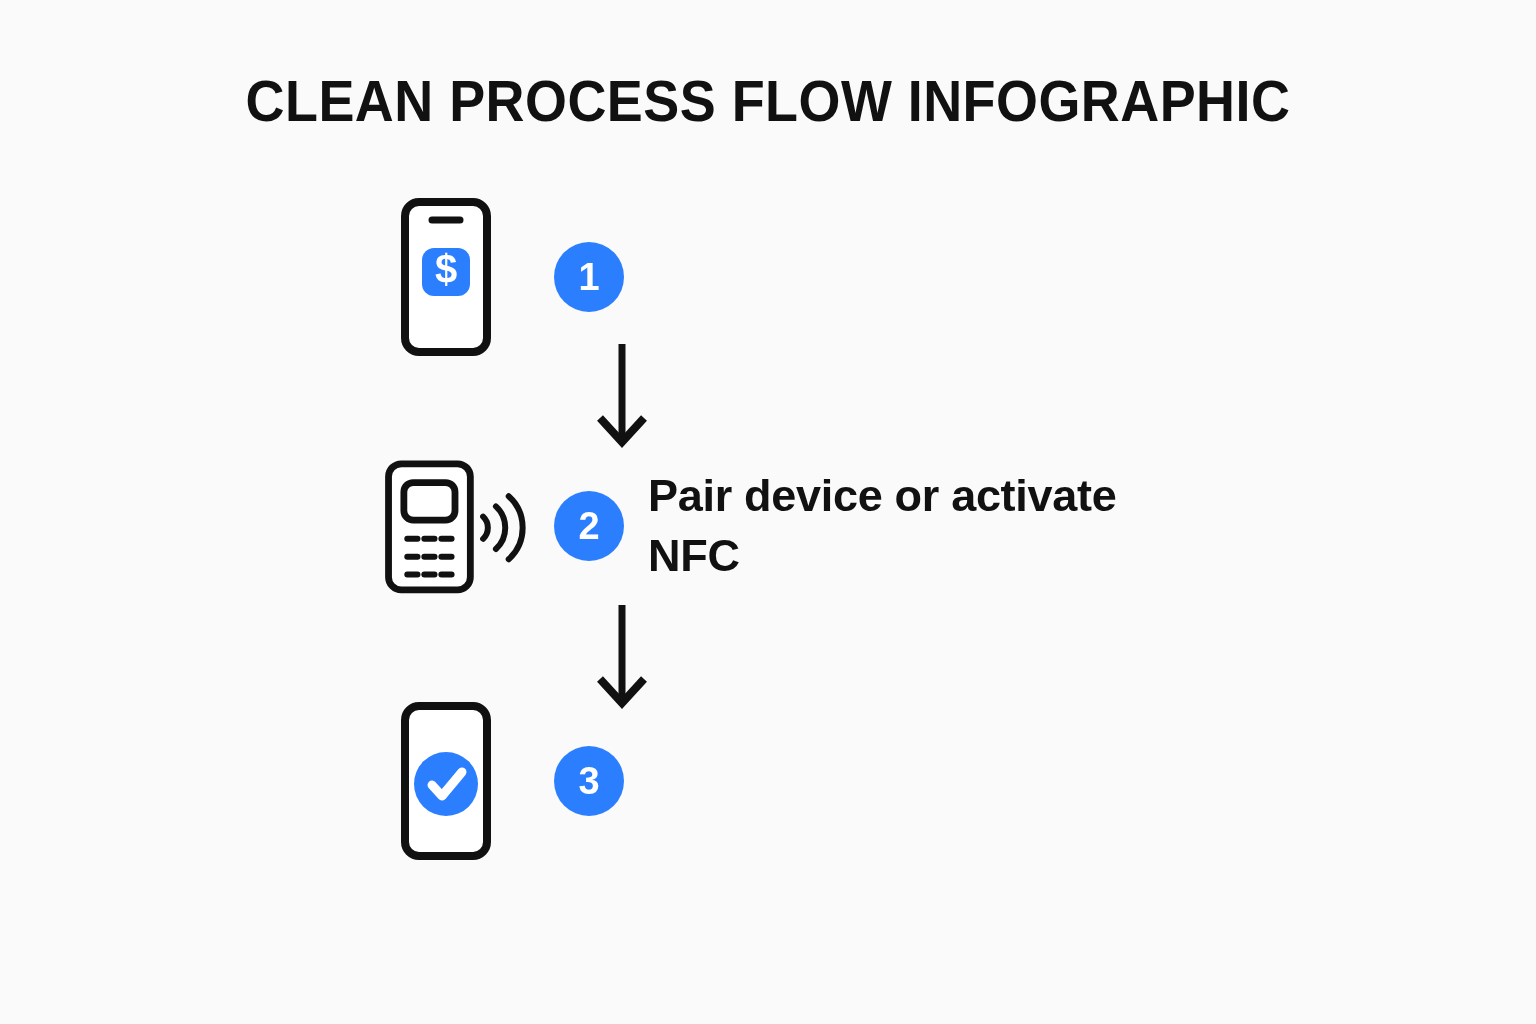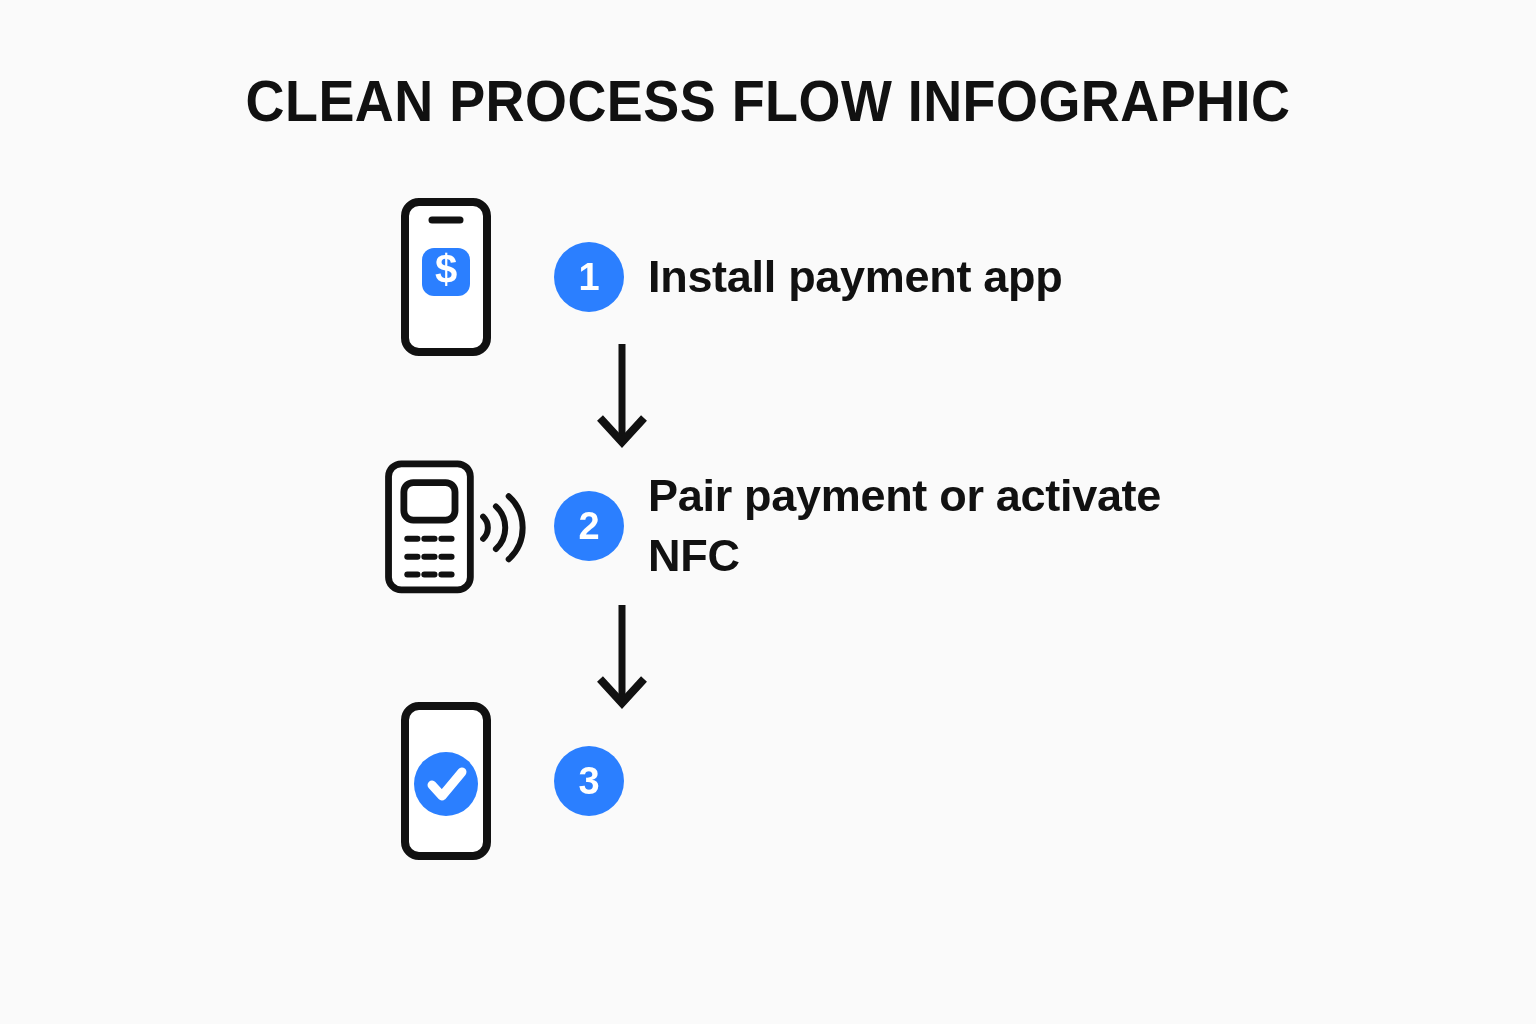--- a/index.html
+++ b/index.html
@@ -117,21 +117,20 @@
         <line x1="52" y1="24" x2="80" y2="24" stroke="#111111" stroke-width="7" stroke-linecap="round"></line>
         <rect x="42" y="52" width="48" height="48" rx="12" ry="12" fill="#2b7fff"></rect>
         <text x="66" y="87" text-anchor="middle" font-family="Liberation Sans, sans-serif" font-size="40" font-weight="700" fill="#ffffff">$</text>
       </svg>
     </div>
 
     <div class="badge-slot">
       <div class="step-badge">1</div>
     </div>
 
-    <div class="step-label">Install payment app</div>
   </div>
 
   <div class="connector-arrow" id="connector-arrow-1">
     <svg width="60" height="108" viewBox="0 0 60 108">
       <line x1="30" y1="2" x2="30" y2="96" stroke="#111111" stroke-width="7"></line>
       <polyline points="8,76 30,100 52,76" fill="none" stroke="#111111" stroke-width="8" stroke-linecap="butt" stroke-linejoin="miter"></polyline>
     </svg>
   </div>
 
   <div class="step-row" id="step-row-2">
@@ -160,21 +159,21 @@
           <path d="M 136 58 A 34 34 0 0 1 136 108"></path>
           <path d="M 151 46 A 50 50 0 0 1 151 120"></path>
         </g>
       </svg>
     </div>
 
     <div class="badge-slot">
       <div class="step-badge">2</div>
     </div>
 
-    <div class="step-label">Pair payment or activate NFC</div>
+    <div class="step-label">Pair device or activate NFC</div>
   </div>
 
   <div class="connector-arrow" id="connector-arrow-2">
     <svg width="60" height="108" viewBox="0 0 60 108">
       <line x1="30" y1="2" x2="30" y2="96" stroke="#111111" stroke-width="7"></line>
       <polyline points="8,76 30,100 52,76" fill="none" stroke="#111111" stroke-width="8" stroke-linecap="butt" stroke-linejoin="miter"></polyline>
     </svg>
   </div>
 
   <div class="step-row" id="step-row-3">

